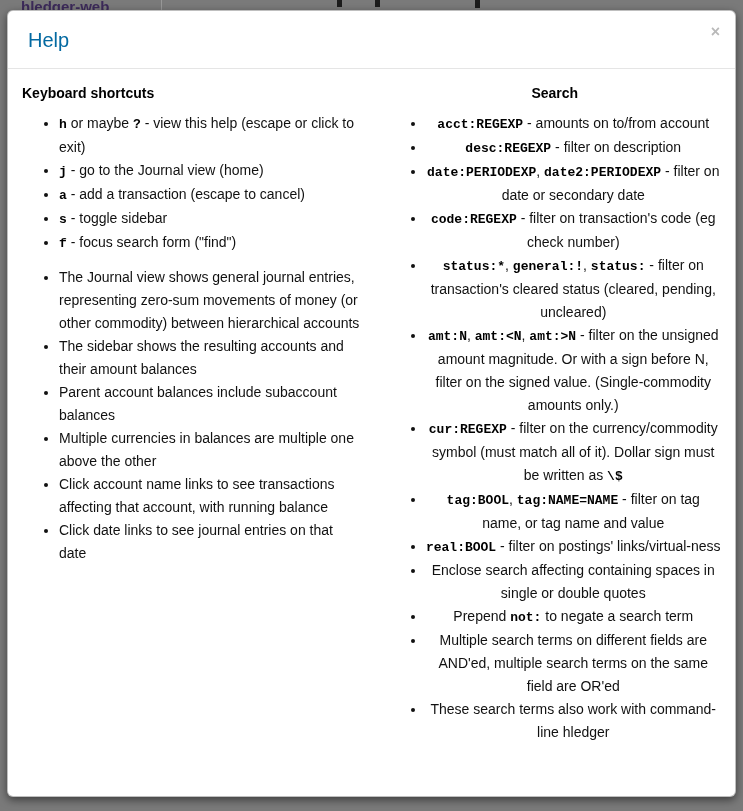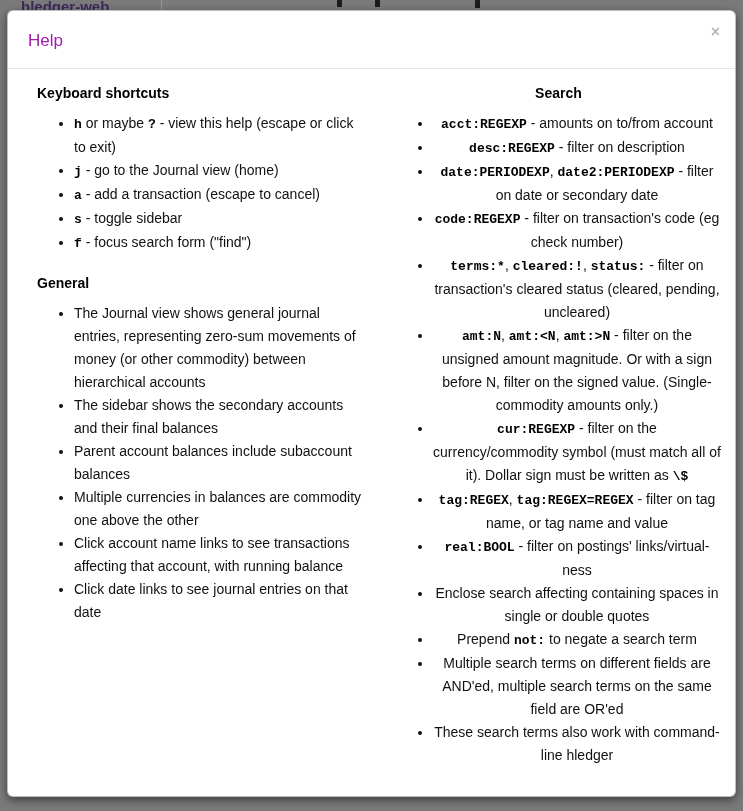--- a/index.html
+++ b/index.html
@@ -22,30 +22,30 @@
 
   
   .modal{
     position:absolute;left:7px;top:10px;width:729px;height:787px;
     box-sizing:border-box;background:#ffffff;
     border:1px solid rgba(0,0,0,0.25);border-radius:6px;
     box-shadow:0 3px 9px rgba(0,0,0,0.5);
     overflow:hidden;
   }
   .modal-header{position:relative;padding:16px 20px 14px;border-bottom:1px solid #e5e5e5;}
-  .modal-title{margin:0;font-size:17px;font-weight:400;color:#a21caf;line-height:27px;}
+  .modal-title{margin:0;font-size:20px;font-weight:400;color:#0369a1;line-height:27px;}
   .close{
     position:absolute;top:13px;right:15px;padding:0;
     background:none;border:0;cursor:pointer;
     font-family:"Liberation Sans", sans-serif;
     font-size:16px;font-weight:bold;color:#b9b9b9;line-height:1;
   }
   .modal-body{display:flex;padding:0 14px 10px;}
   .col{box-sizing:border-box;width:50%;}
-  .col-left{padding-right:12px;margin-left:15px;}
+  .col-left{padding-right:12px;}
   .col-right{padding-left:17px;text-align:center;}
   .section-heading{font-weight:bold;font-size:14px;color:#000;margin:20px 0 0;}
   .col > .section-heading:first-child{margin-top:16px;}
   ul.help-list{margin:11px 0 10px;padding-left:37px;}
   ul.help-list li{font-size:14px;line-height:23px;color:#111;}
   ul.help-list code{
     font-family:"Liberation Mono", monospace;
     font-weight:bold;font-size:13px;color:#000;
   }
 </style>
@@ -68,41 +68,40 @@
   <div class="modal-body">
     <div class="col col-left">
         <div class="section-heading">Keyboard shortcuts</div>
         <ul class="help-list">
           <li><code>h</code><span> or maybe </span><code>?</code><span> - view this help (escape or click to exit)</span></li>
           <li><code>j</code><span> - go to the Journal view (home)</span></li>
           <li><code>a</code><span> - add a transaction (escape to cancel)</span></li>
           <li><code>s</code><span> - toggle sidebar</span></li>
           <li><code>f</code><span> - focus search form ("find")</span></li>
         </ul>
-        <div class="section-heading">General</div>
         <ul class="help-list">
           <li><span>The Journal view shows general journal entries, representing zero-sum movements of money (or other commodity) between hierarchical accounts</span></li>
-          <li><span>The sidebar shows the secondary accounts and their final balances</span></li>
+          <li><span>The sidebar shows the resulting accounts and their amount balances</span></li>
           <li><span>Parent account balances include subaccount balances</span></li>
-          <li><span>Multiple currencies in balances are commodity one above the other</span></li>
+          <li><span>Multiple currencies in balances are multiple one above the other</span></li>
           <li><span>Click account name links to see transactions affecting that account, with running balance</span></li>
           <li><span>Click date links to see journal entries on that date</span></li>
         </ul>
       </div>
     <div class="col col-right">
         <div class="section-heading">Search</div>
         <ul class="help-list">
           <li><code>acct:REGEXP</code><span> - amounts on to/from account</span></li>
           <li><code>desc:REGEXP</code><span> - filter on description</span></li>
           <li><code>date:PERIODEXP</code><span>, </span><code>date2:PERIODEXP</code><span> - filter on date or secondary date</span></li>
           <li><code>code:REGEXP</code><span> - filter on transaction's code (eg check number)</span></li>
-          <li><code>terms:*</code><span>, </span><code>cleared:!</code><span>, </span><code>status:</code><span> - filter on transaction's cleared status (cleared, pending, uncleared)</span></li>
+          <li><code>status:*</code><span>, </span><code>general:!</code><span>, </span><code>status:</code><span> - filter on transaction's cleared status (cleared, pending, uncleared)</span></li>
           <li><code>amt:N</code><span>, </span><code>amt:&lt;N</code><span>, </span><code>amt:&gt;N</code><span> - filter on the unsigned amount magnitude. Or with a sign before N, filter on the signed value. (Single-commodity amounts only.)</span></li>
           <li><code>cur:REGEXP</code><span> - filter on the currency/commodity symbol (must match all of it). Dollar sign must be written as </span><code>\$</code></li>
-          <li><code>tag:REGEX</code><span>, </span><code>tag:REGEX=REGEX</code><span> - filter on tag name, or tag name and value</span></li>
+          <li><code>tag:BOOL</code><span>, </span><code>tag:NAME=NAME</code><span> - filter on tag name, or tag name and value</span></li>
           <li><code>real:BOOL</code><span> - filter on postings' links/virtual-ness</span></li>
           <li><span>Enclose search affecting containing spaces in single or double quotes</span></li>
           <li><span>Prepend </span><code>not:</code><span> to negate a search term</span></li>
           <li><span>Multiple search terms on different fields are AND'ed, multiple search terms on the same field are OR'ed</span></li>
           <li><span>These search terms also work with command-line hledger</span></li>
         </ul>
       </div>
   </div>
 </div>
 

